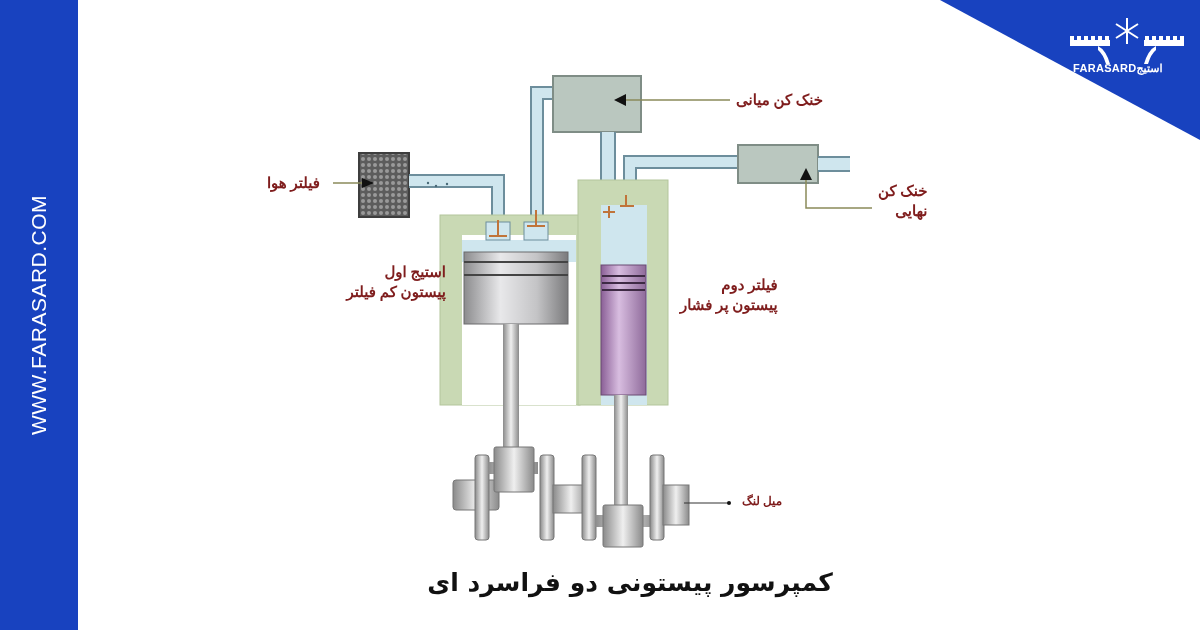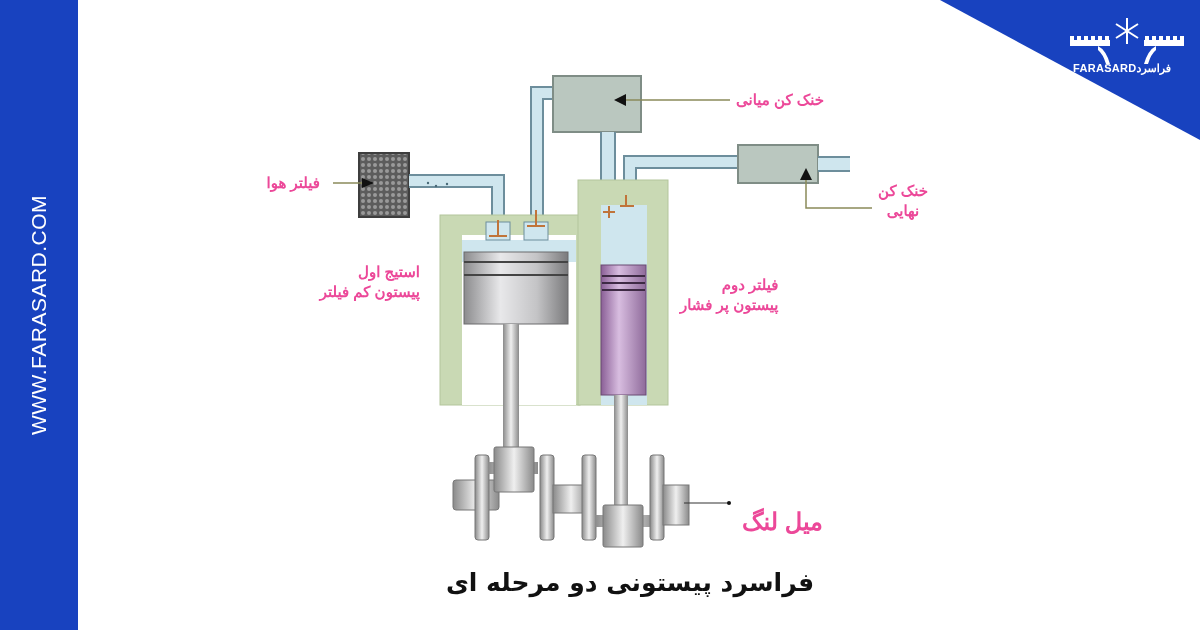--- a/index.html
+++ b/index.html
@@ -3,21 +3,21 @@
 <meta charset="utf-8">
 <style>
   html,body{margin:0;padding:0;}
   body{width:1200px;height:630px;position:relative;overflow:hidden;background:#ffffff;font-family:"DejaVu Sans",sans-serif;}
   .sidebar{position:absolute;left:0;top:0;width:78px;height:630px;background:#1842bf;}
   .sidebar-text{position:absolute;left:39px;top:315px;transform:translate(-50%,-50%) rotate(-90deg);color:#fff;font-family:"Liberation Sans",sans-serif;font-size:21px;letter-spacing:0.5px;white-space:nowrap;}
   .corner{position:absolute;right:0;top:0;width:260px;height:140px;}
   .logo{position:absolute;left:1068px;top:14px;width:118px;height:70px;}
   .logo-text{position:absolute;left:1073px;top:62px;color:#fff;font-family:"Liberation Sans",sans-serif;font-size:11px;font-weight:bold;letter-spacing:0.3px;}
   .diagram{position:absolute;left:0;top:0;width:1200px;height:630px;}
-  .label{position:absolute;font-family:Liberation Sans, sans-serif;font-weight:bold;color:#ec4899;direction:rtl;white-space:nowrap;text-align:right;}
+  .label{position:absolute;font-family:Liberation Serif, serif;font-weight:bold;color:#7f1d1d;direction:rtl;white-space:nowrap;text-align:right;}
   .l-md{font-size:15px;line-height:20px;}
   .title{position:absolute;left:0;width:1200px;top:568px;text-align:center;font-size:25px;font-weight:bold;color:#111;direction:rtl;padding-left:60px;box-sizing:border-box;}
 </style>
 </head>
 <body>
 
 <div class="sidebar">
   <div class="sidebar-text">WWW.FARASARD.COM</div>
 </div>
 
@@ -31,21 +31,21 @@
     <line x1="48" y1="10" x2="70" y2="24"></line>
     <line x1="48" y1="24" x2="70" y2="10"></line>
   </g>
   <path d="M2,26 h40 v6 h-40 z" fill="#fff"></path>
   <path d="M2,22 h4 v4 h-4z M9,22 h4 v4 h-4z M16,22 h4 v4 h-4z M23,22 h4 v4 h-4z M30,22 h4 v4 h-4z M37,22 h4 v4 h-4z" fill="#fff"></path>
   <path d="M30,32 q8,4 12,18 l-4,0 q-3,-10 -8,-14z" fill="#fff"></path>
   <path d="M76,26 h40 v6 h-40 z" fill="#fff"></path>
   <path d="M77,22 h4 v4 h-4z M84,22 h4 v4 h-4z M91,22 h4 v4 h-4z M98,22 h4 v4 h-4z M105,22 h4 v4 h-4z M112,22 h4 v4 h-4z" fill="#fff"></path>
   <path d="M88,32 q-8,4 -12,18 l4,0 q3,-10 8,-14z" fill="#fff"></path>
 </svg>
-<div class="logo-text"><span>FARASARD</span><span>فراسرد</span></div>
+<div class="logo-text"><span>FARASARD</span><span>استیج</span></div>
 
 <svg class="diagram" viewBox="0 0 1200 630" width="1200" height="630">
   <defs>
     <pattern id="mesh" width="6" height="6" patternUnits="userSpaceOnUse">
       <rect width="6" height="6" fill="#5c5c5c"></rect>
       <circle cx="3" cy="3" r="2" fill="#9a9a9a"></circle>
     </pattern>
     <linearGradient id="steel" x1="0" x2="1" y1="0" y2="0">
       <stop offset="0" stop-color="#8c8c8e"></stop>
       <stop offset="0.35" stop-color="#e8e8ea"></stop>
@@ -142,25 +142,25 @@
     <rect x="663" y="485" width="26" height="40" fill="url(#rod)" stroke="#777"></rect>
   </g>
   <line x1="684" y1="503" x2="728" y2="503" stroke="#333" stroke-width="1.2"></line>
   <circle cx="729" cy="503" r="2" fill="#111"></circle>
 </svg>
 
 <div class="label l-md" style="right:880px;top:173px;">فیلتر هوا</div>
 <div class="label l-md" style="left:736px;top:90px;">خنک کن میانی</div>
 <div class="label l-md" style="left:878px;top:181px;">
   <div>خنک کن</div>
-  <div style="text-align:center;">نهایی</div>
+  <div style="">نهایی</div>
 </div>
-<div class="label l-md" style="right:780px;top:262px;">
+<div class="label l-md" style="right:754px;top:262px;">
   <div>استیج اول</div>
   <div>پیستون کم فیلتر</div>
 </div>
 <div class="label l-md" style="left:680px;top:275px;">
   <div>فیلتر دوم</div>
   <div>پیستون پر فشار</div>
 </div>
-<div class="label" style="left:742px;top:508px;font-size:24px;">میل لنگ</div>
+<div class="label" style="left:742px;top:494px;font-size:12px;">میل لنگ</div>
 
-<div class="title">فراسرد پیستونی دو مرحله ای</div>
+<div class="title">کمپرسور پیستونی دو فراسرد ای</div>
 
 </body></html>

